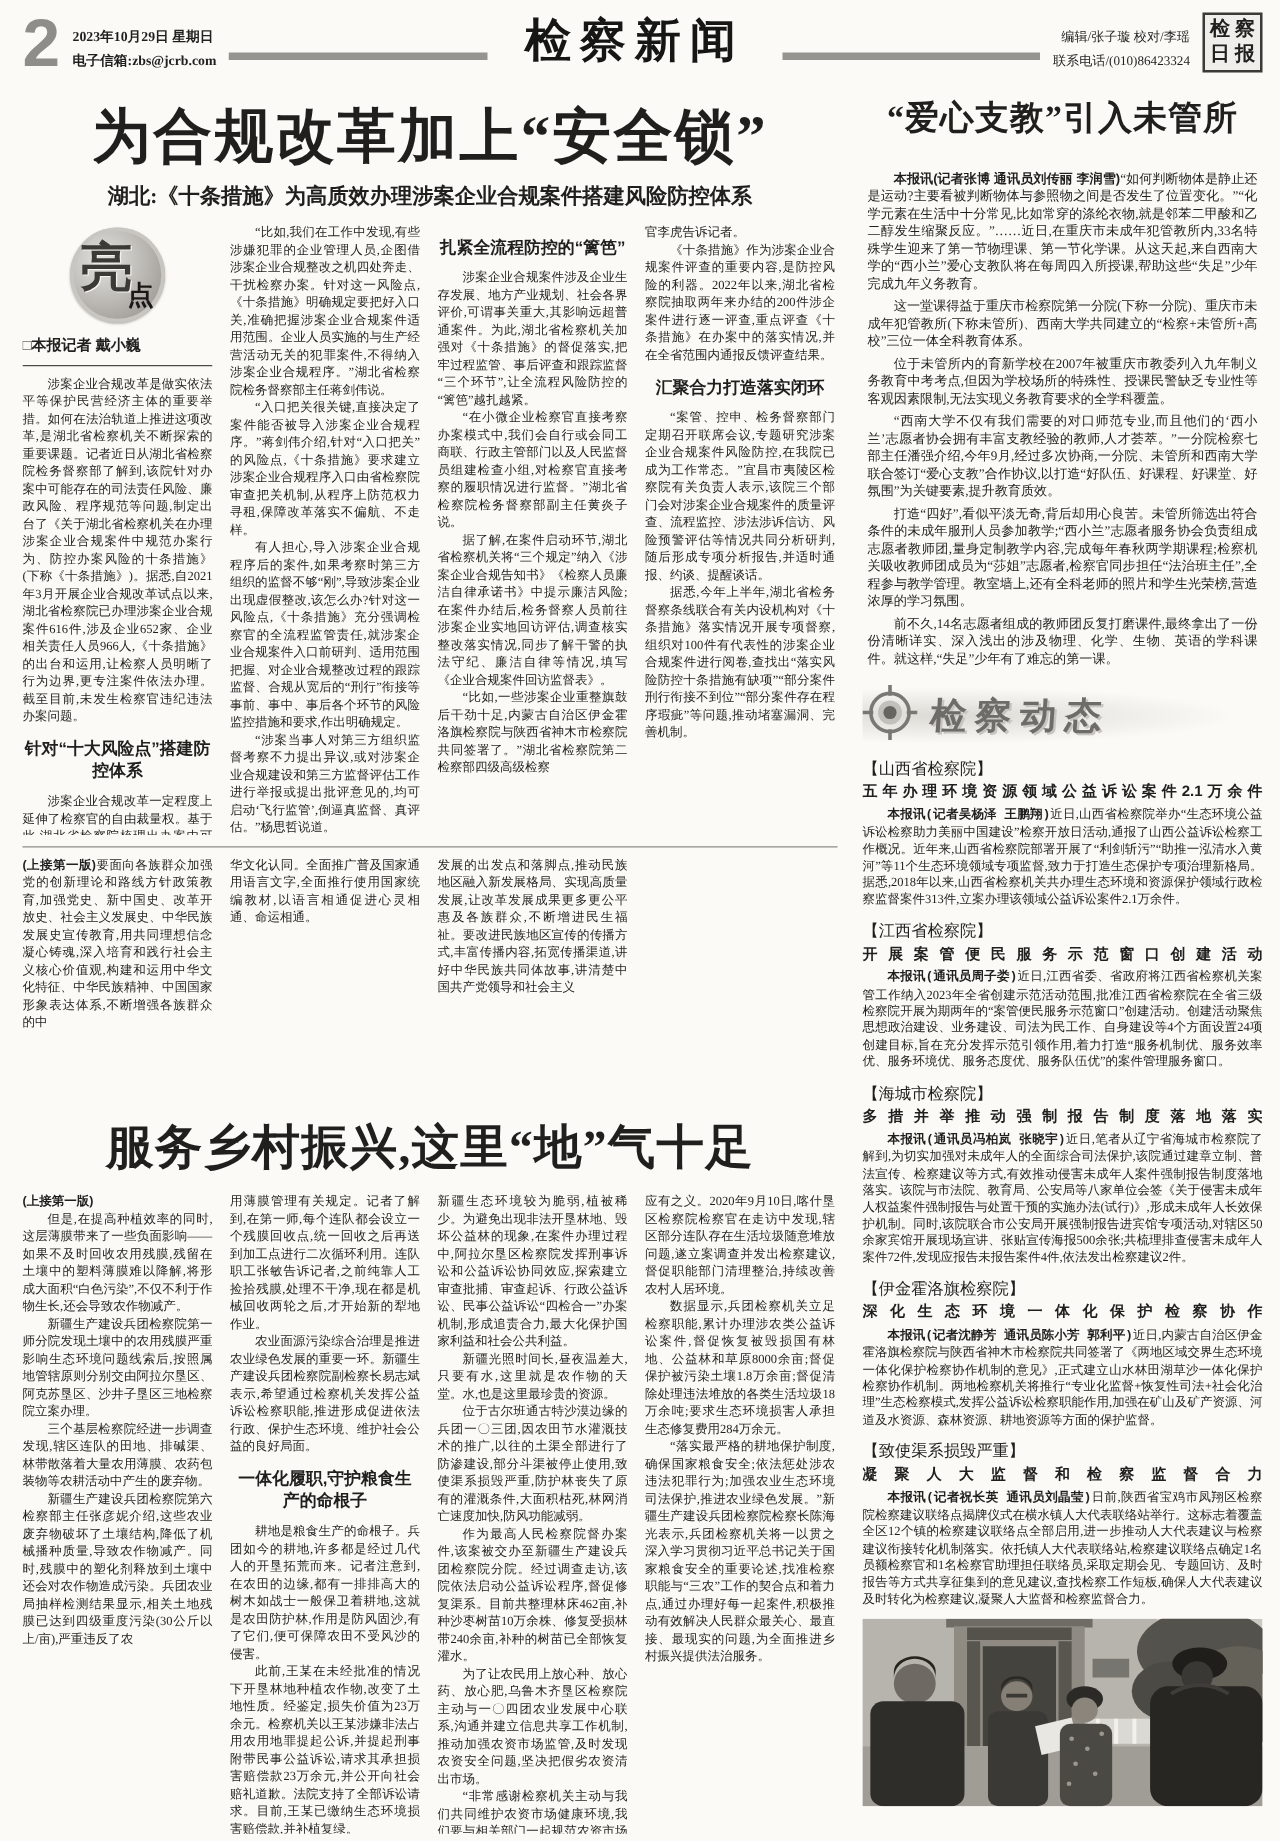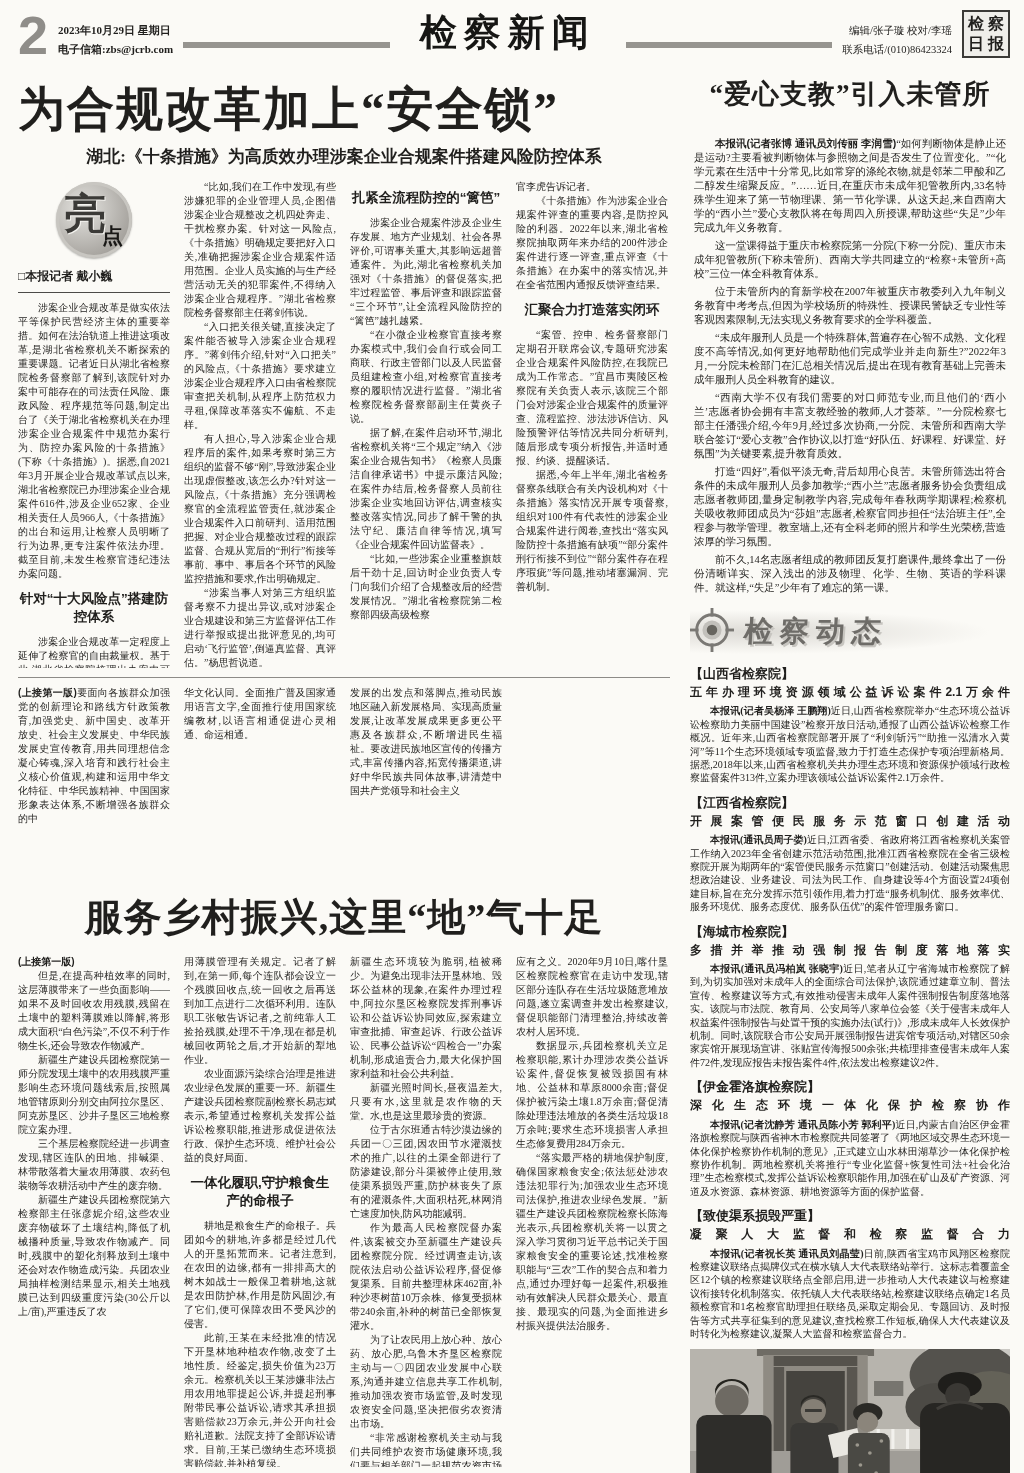--- a/index.html
+++ b/index.html
@@ -17,21 +17,21 @@
   .title-band { flex:1; display:flex; align-items:flex-end; gap:30px; }
   .band-bar { flex:1; height:6px; background:#96948f; margin-bottom:10px; }
   .section-title { margin:0; font-family:"Liberation Sans","DejaVu Sans",sans-serif; font-size:37px; font-weight:900; letter-spacing:7px; color:#161614; }
   .editinfo { font-size:10.5px; line-height:1.8; padding-top:14px; white-space:nowrap; text-align:right; }
   .masthead { width:48px; height:48px; border:2px solid #3b3a37; background:#efeeea; display:grid; grid-template-columns:1fr 1fr; place-items:center; font-weight:900; font-size:16px; line-height:1; padding:2px; margin-top:2px; }
   
   main { display:flex; gap:20px; margin-top:4px; }
   .left-zone { width:652px; }
   .right-zone { flex:1; min-width:0; }
   
-  .lead-headline { text-align:left; font-size:47px; font-weight:900; letter-spacing:2px; margin:6px 0 4px; }
+  .lead-headline { text-align:center; font-size:47px; font-weight:900; letter-spacing:2px; margin:6px 0 4px; }
   .lead-subtitle { text-align:center; font-size:17px; font-weight:700; margin:0 0 12px; }
   .cols { display:flex; gap:14px; }
   .col { width:152px; overflow:hidden; }
   .lead .col { height:488px; }
   p.body { font-size:10px; line-height:14px; margin:0; text-indent:2em; text-align:justify; text-justify:inter-character; }
   p.cont { text-indent:0; }
   h3.inhead { font-family:"Liberation Sans","DejaVu Sans",sans-serif; font-size:13.5px; font-weight:900; text-align:center; margin:9px 0; }
   .badge-wrap { border-bottom:1px solid #4c4b48; padding-bottom:7px; margin-bottom:8px; text-align:center; }
   .badge-circle { width:76px; height:76px; border-radius:50%; margin:2px auto 10px;
     background:radial-gradient(circle at 35% 35%, #e5e4e0, #a9a6a1 68%, #8e8b86);
@@ -48,24 +48,24 @@
   .bottom .col { height:512px; }
   p.jumpline { font-size:10px; line-height:14px; margin:0; font-weight:900; font-family:"Liberation Sans","DejaVu Sans",sans-serif; }
   
   .support-headline { text-align:center; font-size:27px; font-weight:900; letter-spacing:1px; margin:4px 0 24px; }
   .rp { font-size:10.5px; line-height:14px; margin:4px; text-indent:2em; text-align:justify; text-justify:inter-character; }
   .rp b { font-family:"Liberation Sans","DejaVu Sans",sans-serif; }
   .dongtai { display:flex; align-items:center; gap:10px; margin:13px 0 9px;
     background:radial-gradient(ellipse at 22% 50%, #dcdad5 0%, rgba(220,218,213,0) 65%); }
   .dt-text { font-family:"Liberation Sans","DejaVu Sans",sans-serif; font-size:29px; font-weight:900; color:#6e6c68; letter-spacing:7px; text-shadow:2px 2px 0 #c7c5c0; transform:skewX(-4deg); }
   .brief { margin-bottom:9px; }
-  .brief-tag { font-family:"Liberation Sans","DejaVu Sans",sans-serif; font-size:13px; font-weight:700; margin:0 0 2px; }
+  .brief-tag { font-family:"Liberation Sans","DejaVu Sans",sans-serif; font-size:13px; font-weight:400; margin:0 0 2px; }
   .brief-title { font-family:"Liberation Sans","DejaVu Sans",sans-serif; font-size:12px; font-weight:900; line-height:1.2; margin:0 0 5px; text-align:justify; text-align-last:justify; white-space:nowrap; overflow:hidden; }
   .brief-body { font-size:10px; line-height:13.4px; margin:0; text-indent:2em; text-align:justify; text-justify:inter-character; }
-  .brief-body b { font-family:Liberation Serif, serif; }
+  .brief-body b { font-family:Liberation Mono, monospace; }
   .photo { margin:7px 0 5px; }
   .photo svg { display:block; width:100%; height:150px; }
 </style>
 </head>
 <body>
 
 <div class="page">
 
   <header>
     <div class="pagenum">2</div>
@@ -114,21 +114,21 @@
             <p class="body">“比如,我们在工作中发现,有些涉嫌犯罪的企业管理人员,企图借涉案企业合规整改之机四处奔走、干扰检察办案。针对这一风险点,《十条措施》明确规定要把好入口关,准确把握涉案企业合规案件适用范围。企业人员实施的与生产经营活动无关的犯罪案件,不得纳入涉案企业合规程序。”湖北省检察院检务督察部主任蒋剑伟说。</p>
             <p class="body">“入口把关很关键,直接决定了案件能否被导入涉案企业合规程序。”蒋剑伟介绍,针对“入口把关”的风险点,《十条措施》要求建立涉案企业合规程序入口由省检察院审查把关机制,从程序上防范权力寻租,保障改革落实不偏航、不走样。</p>
             <p class="body">有人担心,导入涉案企业合规程序后的案件,如果考察时第三方组织的监督不够“刚”,导致涉案企业出现虚假整改,该怎么办?针对这一风险点,《十条措施》充分强调检察官的全流程监管责任,就涉案企业合规案件入口前研判、适用范围把握、对企业合规整改过程的跟踪监督、合规从宽后的“刑行”衔接等事前、事中、事后各个环节的风险监控措施和要求,作出明确规定。</p>
             <p class="body">“涉案当事人对第三方组织监督考察不力提出异议,或对涉案企业合规建设和第三方监督评估工作进行举报或提出批评意见的,均可启动‘飞行监管’,倒逼真监督、真评估。”杨思哲说道。</p>
           </div>
           <div class="col">
             <h3 class="inhead">扎紧全流程防控的“篱笆”</h3>
             <p class="body">涉案企业合规案件涉及企业生存发展、地方产业规划、社会各界评价,可谓事关重大,其影响远超普通案件。为此,湖北省检察机关加强对《十条措施》的督促落实,把牢过程监管、事后评查和跟踪监督“三个环节”,让全流程风险防控的“篱笆”越扎越紧。</p>
             <p class="body">“在小微企业检察官直接考察办案模式中,我们会自行或会同工商联、行政主管部门以及人民监督员组建检查小组,对检察官直接考察的履职情况进行监督。”湖北省检察院检务督察部副主任黄炎子说。</p>
             <p class="body">据了解,在案件启动环节,湖北省检察机关将“三个规定”纳入《涉案企业合规告知书》《检察人员廉洁自律承诺书》中提示廉洁风险;在案件办结后,检务督察人员前往涉案企业实地回访评估,调查核实整改落实情况,同步了解干警的执法守纪、廉洁自律等情况,填写《企业合规案件回访监督表》。</p>
-            <p class="body">“比如,一些涉案企业重整旗鼓后干劲十足,回访时企业负责人专门向我们介绍了合规整改后的经营发展情况。”湖北省检察院第二检察部四级高级检察</p>
+            <p class="body">“比如,一些涉案企业重整旗鼓后干劲十足,内蒙古自治区伊金霍洛旗检察院与陕西省神木市检察院共同签署了。”湖北省检察院第二检察部四级高级检察</p>
           </div>
           <div class="col">
             <p class="body cont">官李虎告诉记者。</p>
             <p class="body">《十条措施》作为涉案企业合规案件评查的重要内容,是防控风险的利器。2022年以来,湖北省检察院抽取两年来办结的200件涉企案件进行逐一评查,重点评查《十条措施》在办案中的落实情况,并在全省范围内通报反馈评查结果。</p>
             <h3 class="inhead">汇聚合力打造落实闭环</h3>
             <p class="body">“案管、控申、检务督察部门定期召开联席会议,专题研究涉案企业合规案件风险防控,在我院已成为工作常态。”宜昌市夷陵区检察院有关负责人表示,该院三个部门会对涉案企业合规案件的质量评查、流程监控、涉法涉诉信访、风险预警评估等情况共同分析研判,随后形成专项分析报告,并适时通报、约谈、提醒谈话。</p>
             <p class="body">据悉,今年上半年,湖北省检务督察条线联合有关内设机构对《十条措施》落实情况开展专项督察,组织对100件有代表性的涉案企业合规案件进行阅卷,查找出“落实风险防控十条措施有缺项”“部分案件刑行衔接不到位”“部分案件存在程序瑕疵”等问题,推动堵塞漏洞、完善机制。</p>
           </div>
         </div>
       </article>
@@ -184,21 +184,20 @@
       </article>
     </div>
 
     <aside class="right-zone">
 
       <article>
         <h2 class="support-headline">“爱心支教”引入未管所</h2>
         <p class="rp"><b>本报讯(记者张博 通讯员刘传丽 李润雪)</b><span>“如何判断物体是静止还是运动?主要看被判断物体与参照物之间是否发生了位置变化。”“化学元素在生活中十分常见,比如常穿的涤纶衣物,就是邻苯二甲酸和乙二醇发生缩聚反应。”……近日,在重庆市未成年犯管教所内,33名特殊学生迎来了第一节物理课、第一节化学课。从这天起,来自西南大学的“西小兰”爱心支教队将在每周四入所授课,帮助这些“失足”少年完成九年义务教育。</span></p>
         <p class="rp">这一堂课得益于重庆市检察院第一分院(下称一分院)、重庆市未成年犯管教所(下称未管所)、西南大学共同建立的“检察+未管所+高校”三位一体全科教育体系。</p>
         <p class="rp">位于未管所内的育新学校在2007年被重庆市教委列入九年制义务教育中考考点,但因为学校场所的特殊性、授课民警缺乏专业性等客观因素限制,无法实现义务教育要求的全学科覆盖。</p>
-        <p class="rp">“未成年服刑人员是一个特殊群体,普遍存在心智不成熟、文化程度不高等情况,如何更好地帮助他们完成学业并走向新生?”2022年3月,一分院未检部门在汇总相关情况后,提出在现有教育基础上完善未成年服刑人员全科教育的建议。</p>
         <p class="rp">“西南大学不仅有我们需要的对口师范专业,而且他们的‘西小兰’志愿者协会拥有丰富支教经验的教师,人才荟萃。”一分院检察七部主任潘强介绍,今年9月,经过多次协商,一分院、未管所和西南大学联合签订“爱心支教”合作协议,以打造“好队伍、好课程、好课堂、好氛围”为关键要素,提升教育质效。</p>
         <p class="rp">打造“四好”,看似平淡无奇,背后却用心良苦。未管所筛选出符合条件的未成年服刑人员参加教学;“西小兰”志愿者服务协会负责组成志愿者教师团,量身定制教学内容,完成每年春秋两学期课程;检察机关吸收教师团成员为“莎姐”志愿者,检察官同步担任“法治班主任”,全程参与教学管理。教室墙上,还有全科老师的照片和学生光荣榜,营造浓厚的学习氛围。</p>
         <p class="rp">前不久,14名志愿者组成的教师团反复打磨课件,最终拿出了一份份清晰详实、深入浅出的涉及物理、化学、生物、英语的学科课件。就这样,“失足”少年有了难忘的第一课。</p>
       </article>
 
       <div class="dongtai">
         <span>
           <svg width="44" height="44" viewBox="0 0 46 46" aria-hidden="true">
             <line x1="23" y1="0" x2="23" y2="9" stroke="#7a7874" stroke-width="3"></line>
             <line x1="23" y1="37" x2="23" y2="46" stroke="#7a7874" stroke-width="3"></line>

